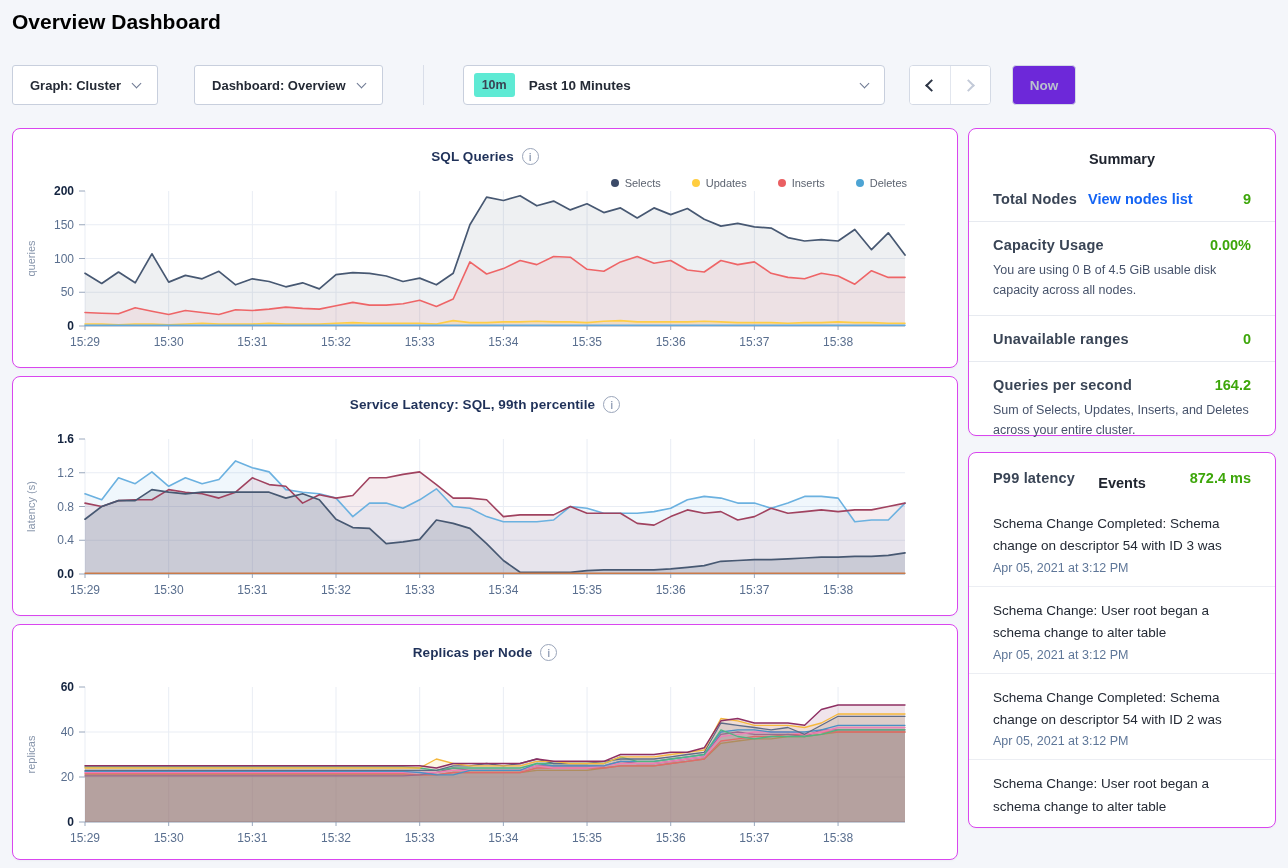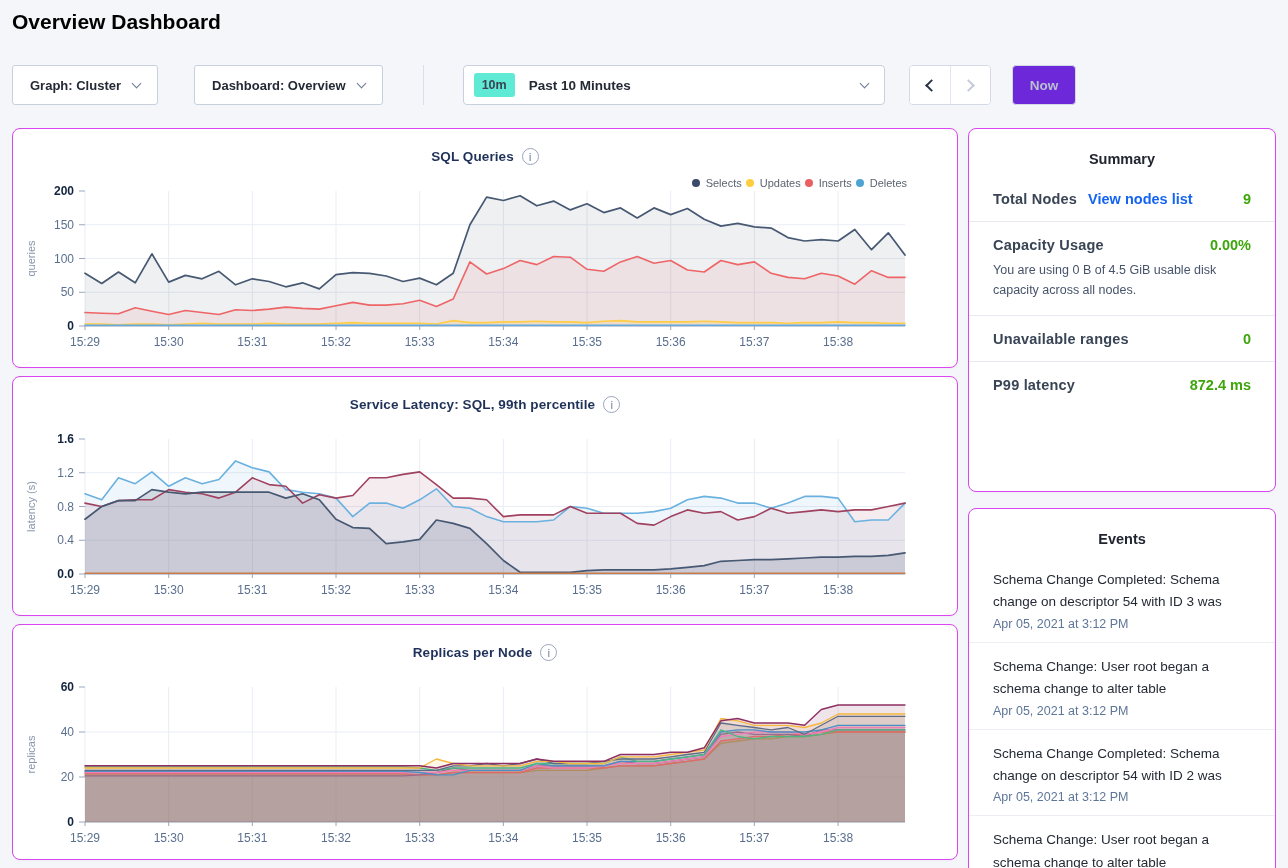--- a/index.html
+++ b/index.html
@@ -70,28 +70,28 @@
     display:flex; align-items:center; justify-content:center; gap:8px;
     padding-top:17px; height:38px;
   }
   .chart-title-text { font-size:13.5px; font-weight:700; color:#1f3159; letter-spacing:.1px; }
   .info-icon {
     width:17px; height:17px; border:1.4px solid #9aa5ba; border-radius:50%;
     color:#9aa5ba; font-size:10.5px; font-weight:600; font-style:normal;
     display:inline-flex; align-items:center; justify-content:center; cursor:pointer;
   }
   .legend {
-    position:absolute; right:50px; top:48px; display:flex; gap:4px;
+    position:absolute; right:50px; top:48px; display:flex; gap:31px;
     font-size:11px; color:#5c6370;
   }
   .legend-item { display:inline-flex; align-items:center; gap:6px; cursor:pointer; }
   .legend-dot { width:8px; height:8px; border-radius:50%; display:inline-block; }
   .chart-svg { display:block; margin-top:2px; }
   
-  .summary-panel { height:364px; }
+  .summary-panel { height:308px; }
   .panel-title {
     text-align:center; font-size:14.5px; font-weight:700; color:#202530;
     padding:22px 0 9px;
   }
   .summary-row { padding:15px 24px 14px; border-bottom:1px solid #e7eaf0; }
   .summary-row:last-child { border-bottom:none; }
   .summary-line { display:flex; align-items:baseline; }
   .summary-label { font-size:14.5px; font-weight:700; color:#394455; letter-spacing:.2px; }
   .summary-link { font-size:14.5px; font-weight:700; color:#1464f4; margin-left:11px; cursor:pointer; text-decoration:none; }
   .summary-value { margin-left:auto; font-size:14.5px; font-weight:700; color:#3da60a; }
@@ -369,20 +369,27 @@
       <div class="summary-desc">You are using 0 B of 4.5 GiB usable disk capacity across all nodes.</div>
     </div>
 
     <div class="summary-row">
       <div class="summary-line">
         <span class="summary-label">Unavailable ranges</span>
         <span class="summary-value">0</span>
       </div>
     </div>
 
+    <div class="summary-row">
+      <div class="summary-line">
+        <span class="summary-label">Queries per second</span>
+        <span class="summary-value">164.2</span>
+      </div>
+      <div class="summary-desc">Sum of Selects, Updates, Inserts, and Deletes across your entire cluster.</div>
+    </div>
 
     <div class="summary-row">
       <div class="summary-line">
         <span class="summary-label">P99 latency</span>
         <span class="summary-value">872.4 ms</span>
       </div>
     </div>
   </div>
 
   <div class="panel events-panel">

